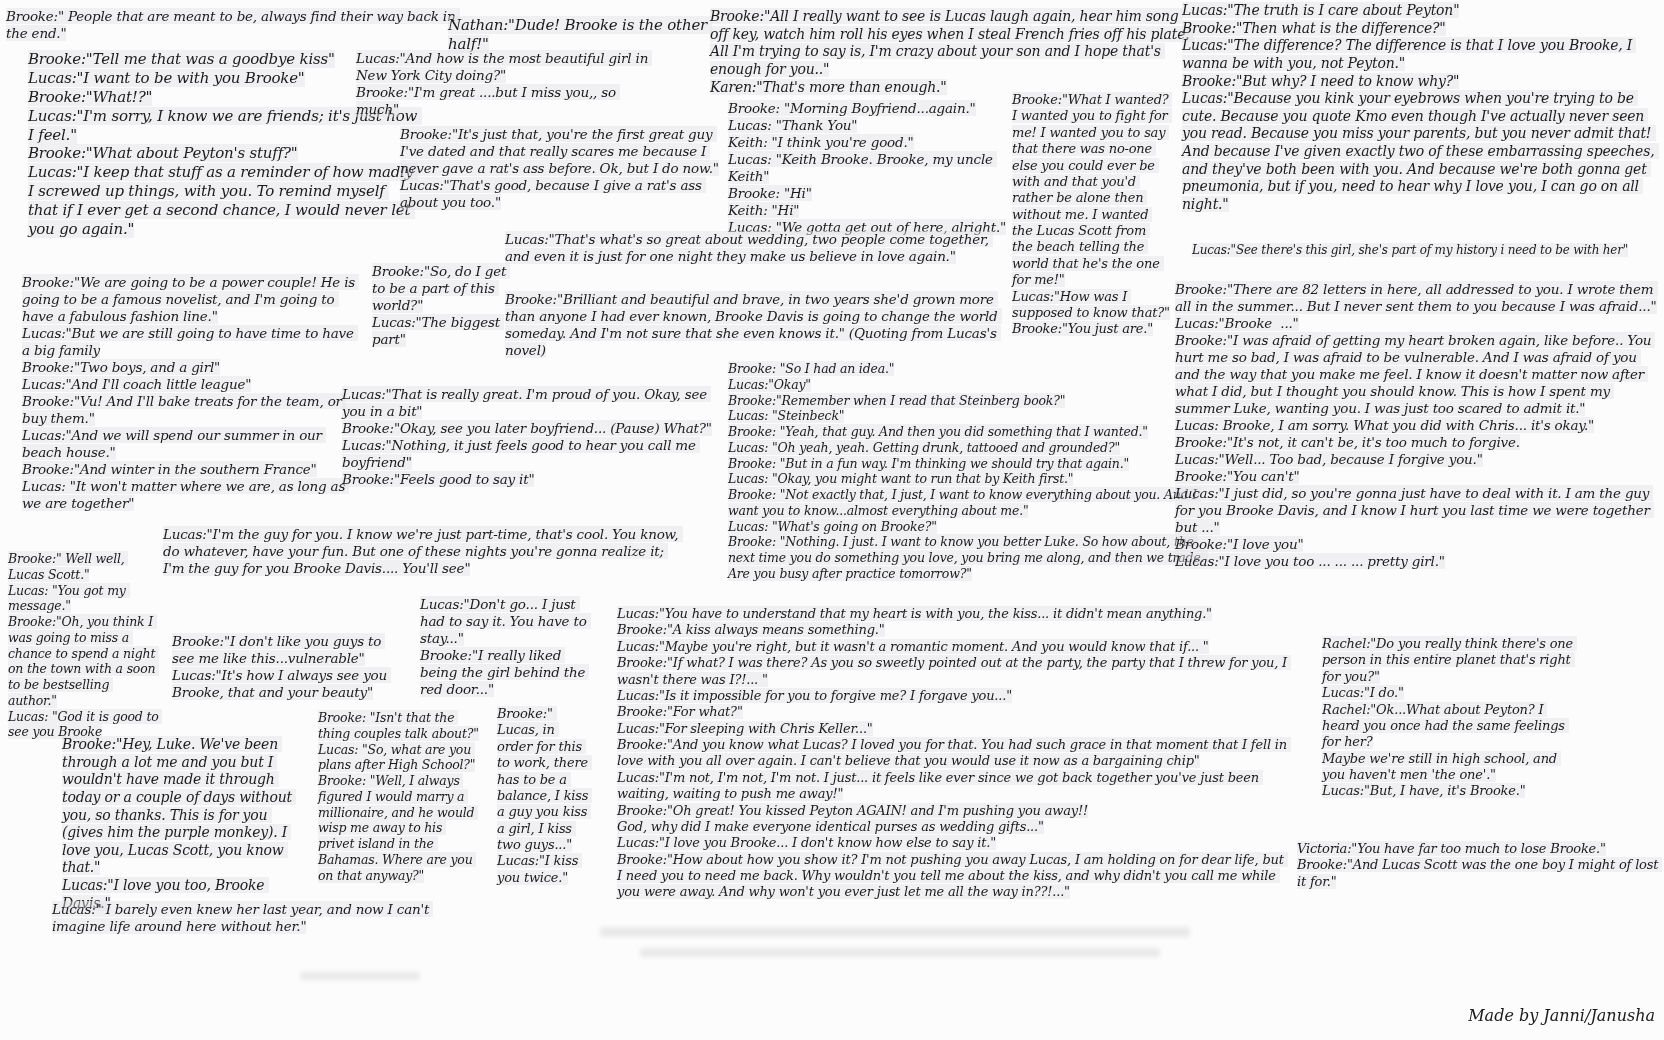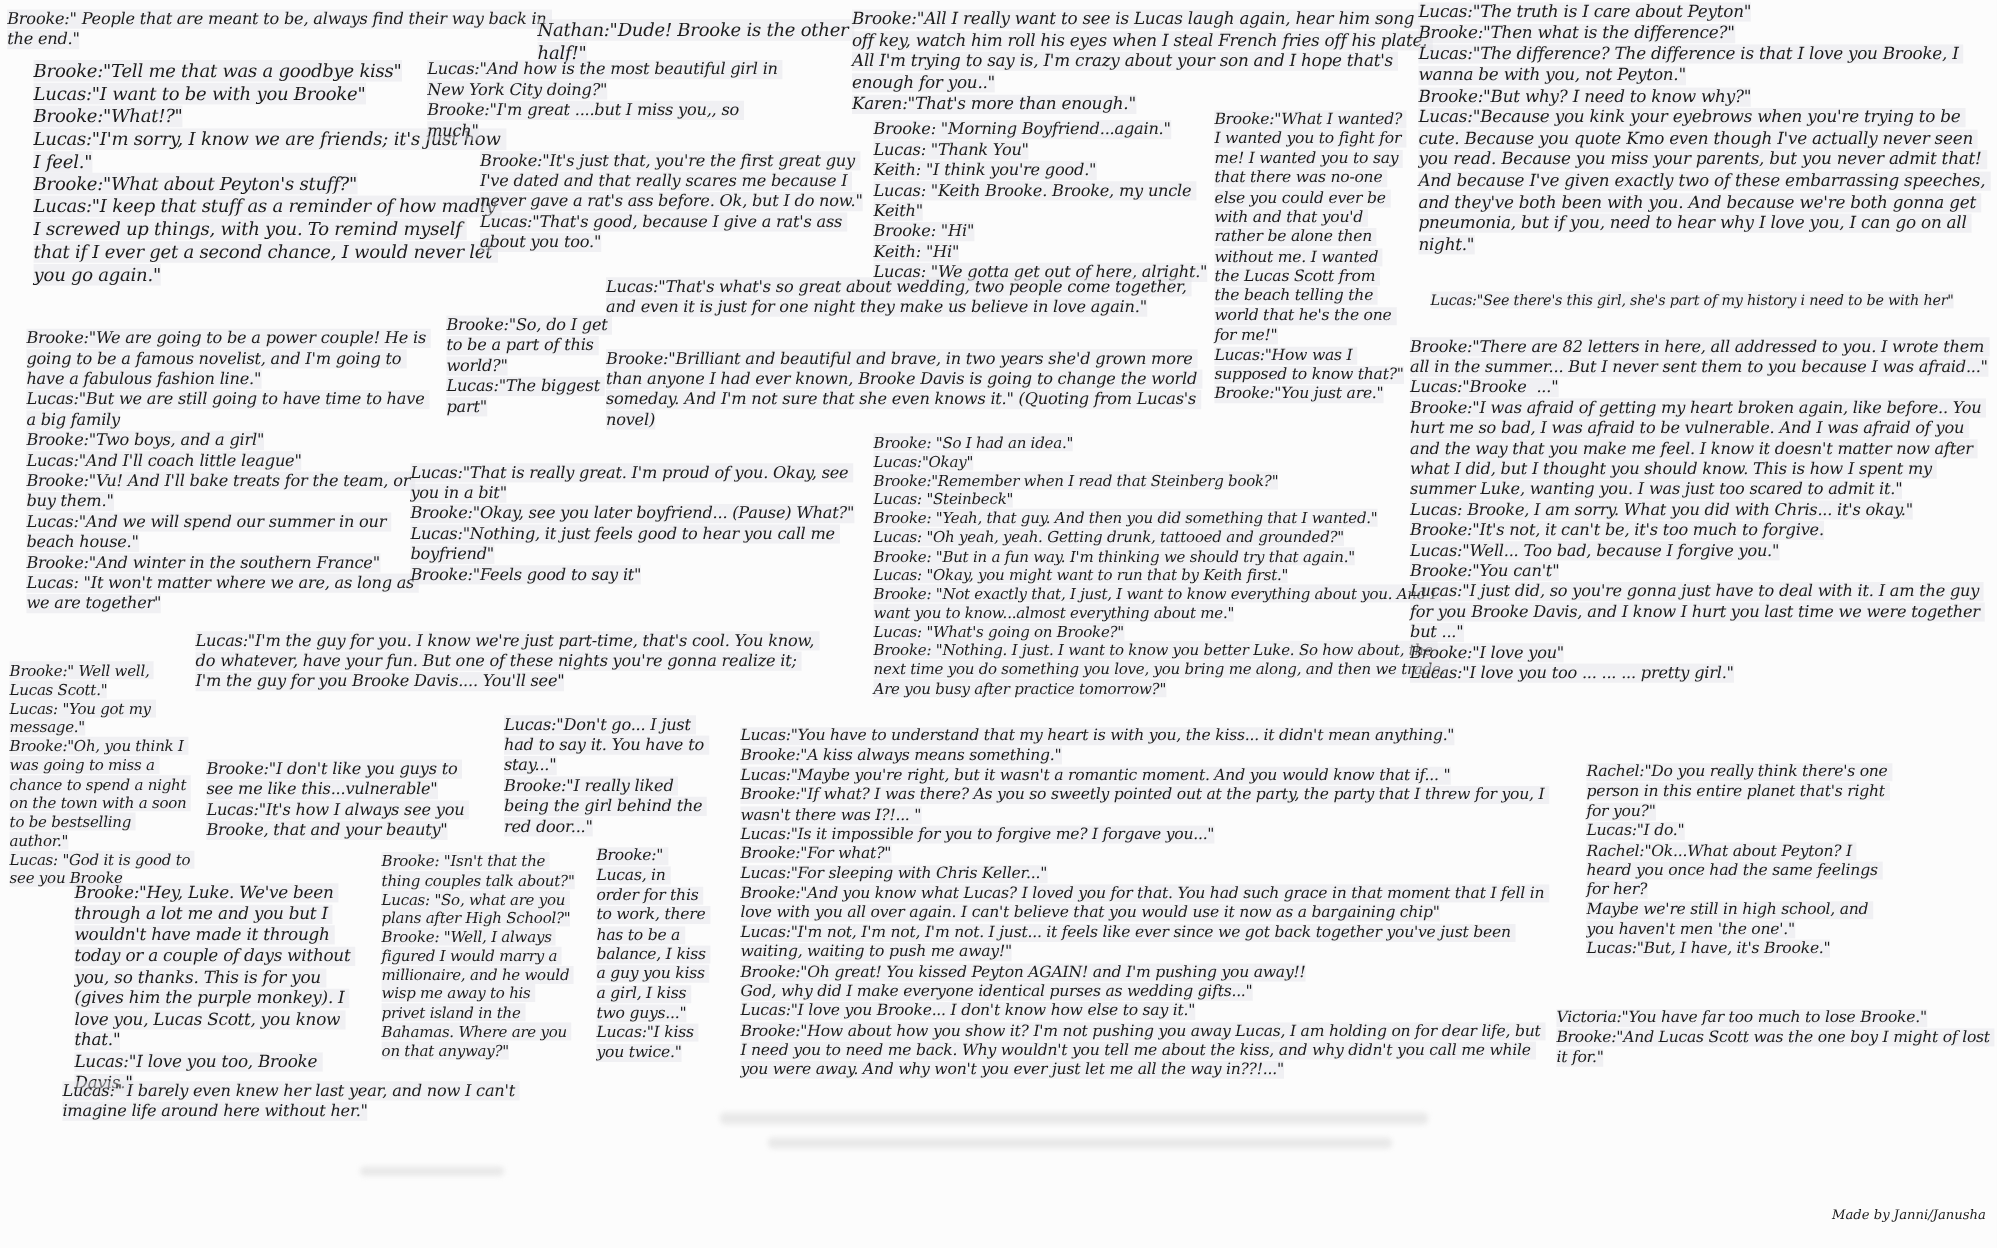--- a/index.html
+++ b/index.html
@@ -155,15 +155,15 @@
 Maybe we're still in high school, and you haven't men 'the one'."
 Lucas:"But, I have, it's Brooke."</span></div>
 
   <div class="q" style="left:1297px;top:841px;width:368px;font-size:13px"><span class="t">Victoria:"You have far too much to lose Brooke."
 Brooke:"And Lucas Scott was the one boy I might of lost it for."</span></div>
 
   <div class="smudge" style="left:600px;top:927px;width:590px;height:10px"></div>
   <div class="smudge" style="left:640px;top:948px;width:520px;height:9px"></div>
   <div class="smudge" style="left:300px;top:972px;width:120px;height:8px"></div>
 
-  <div class="credit" style="left:1440px;top:1006px;width:215px;font-size:11px">Made by Janni/Janusha</div>
+  <div class="credit" style="left:1440px;top:1006px;width:215px;font-size:16px">Made by Janni/Janusha</div>
 
 </div>
 
 </body></html>

